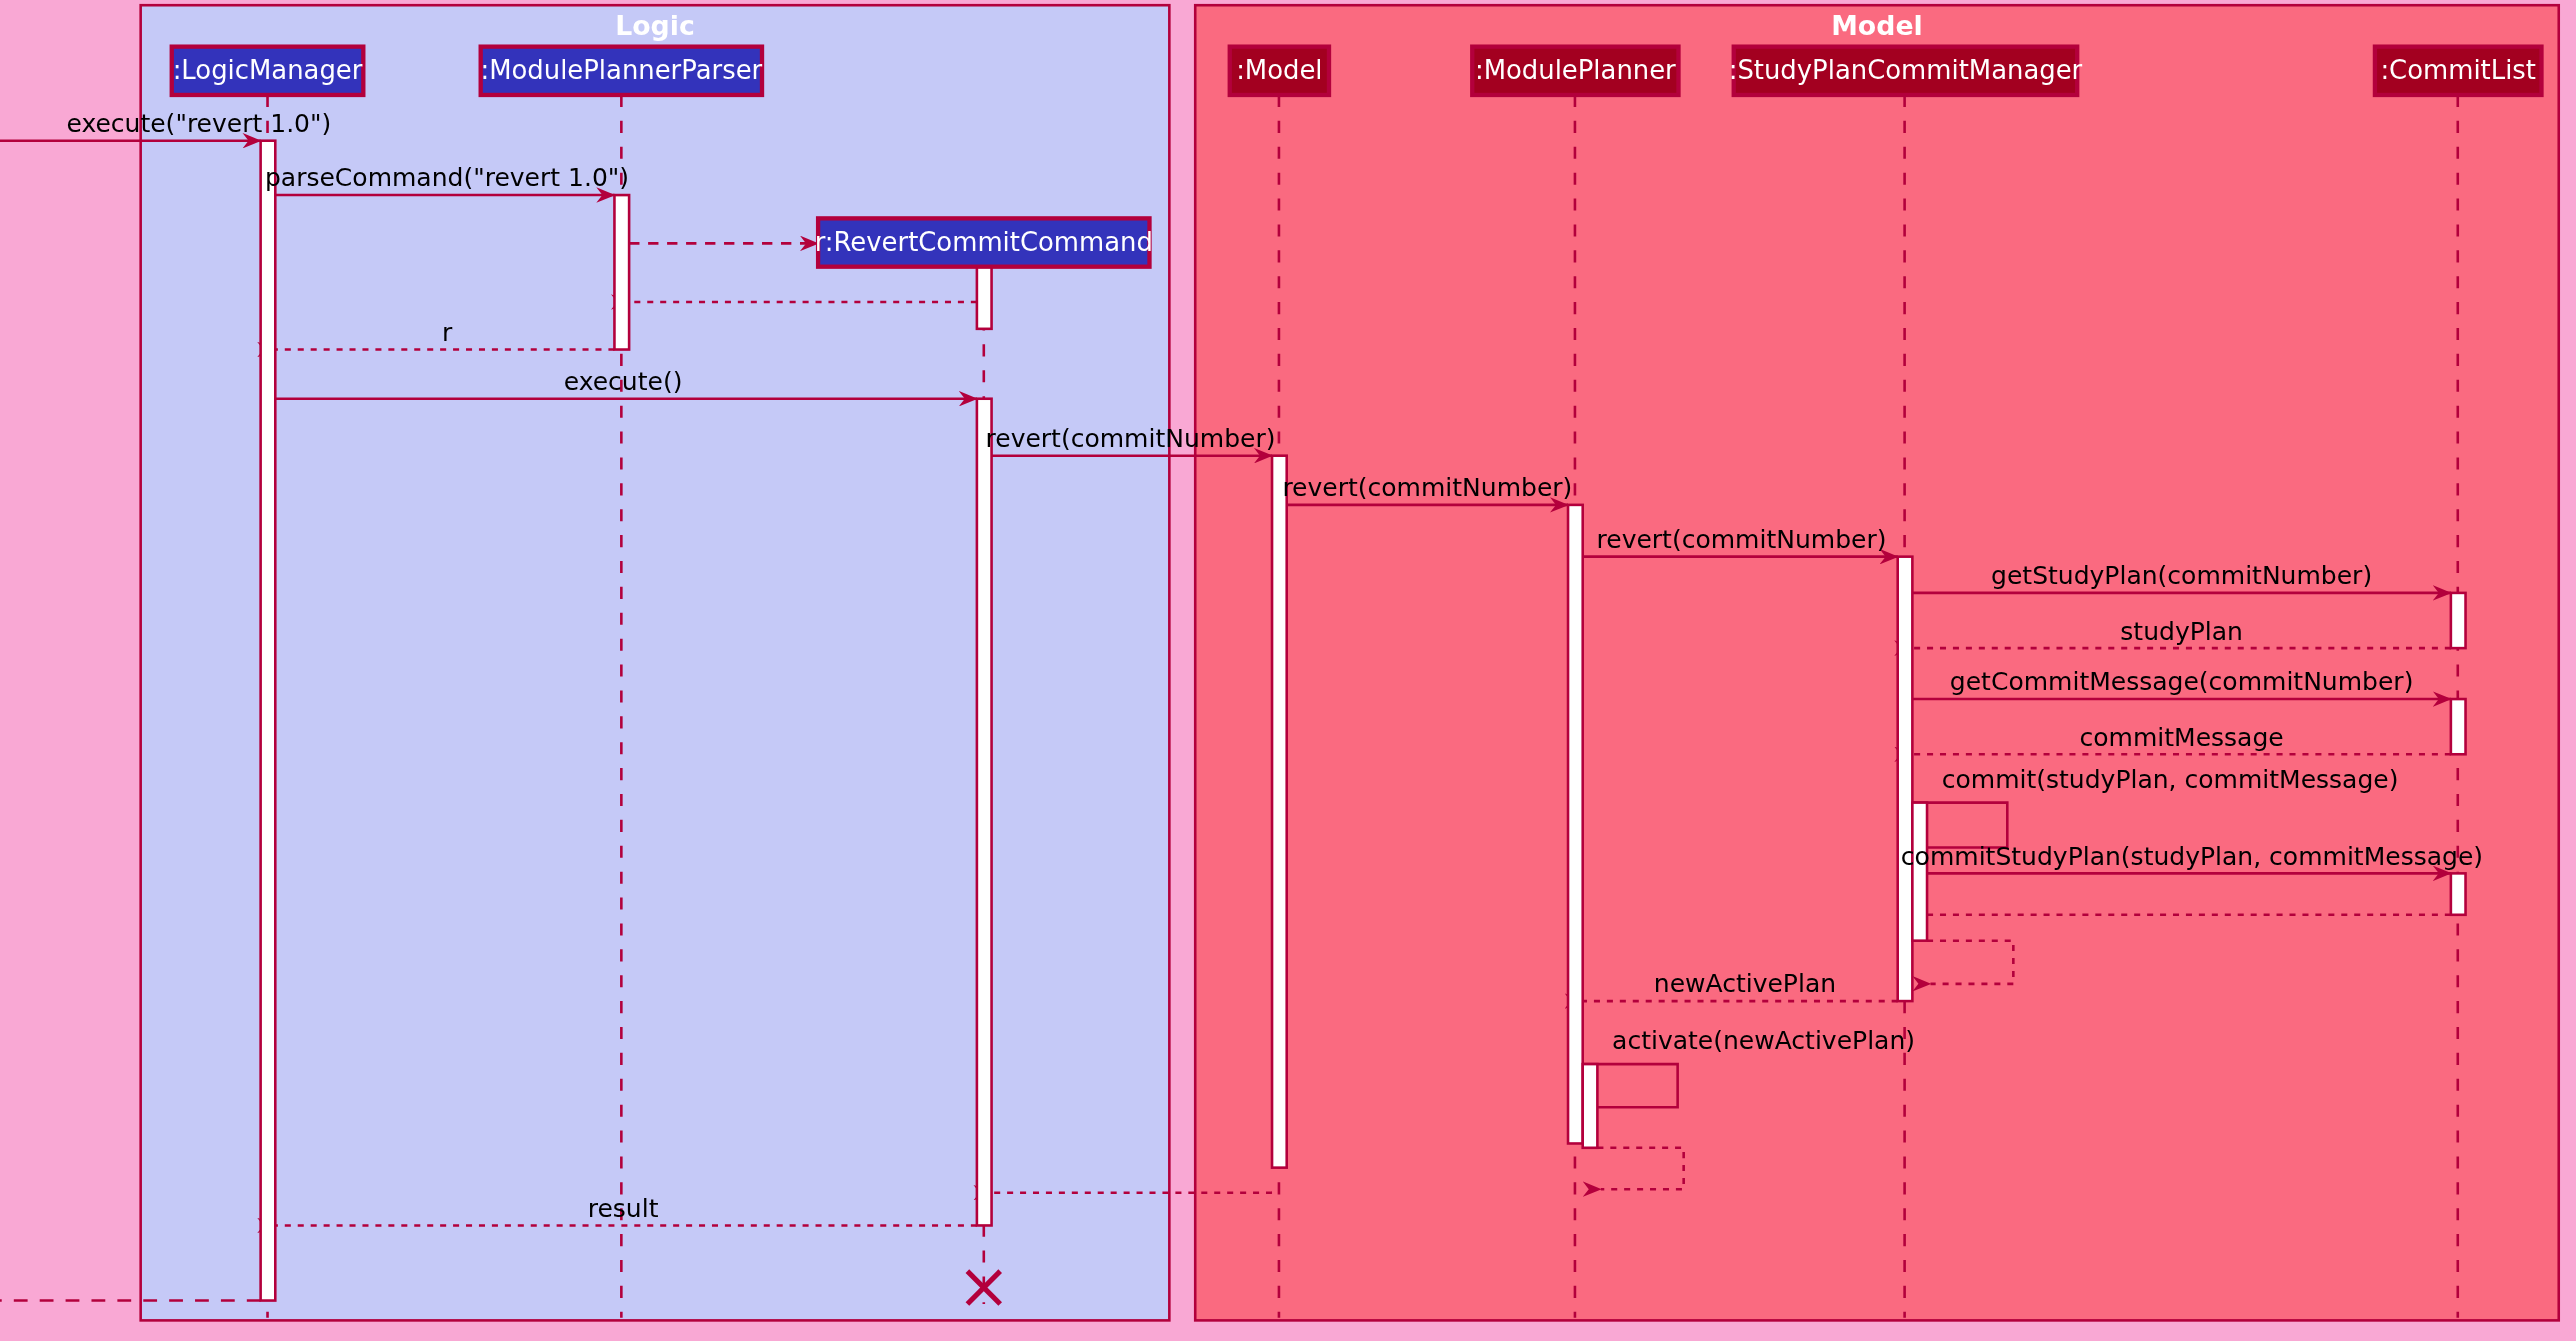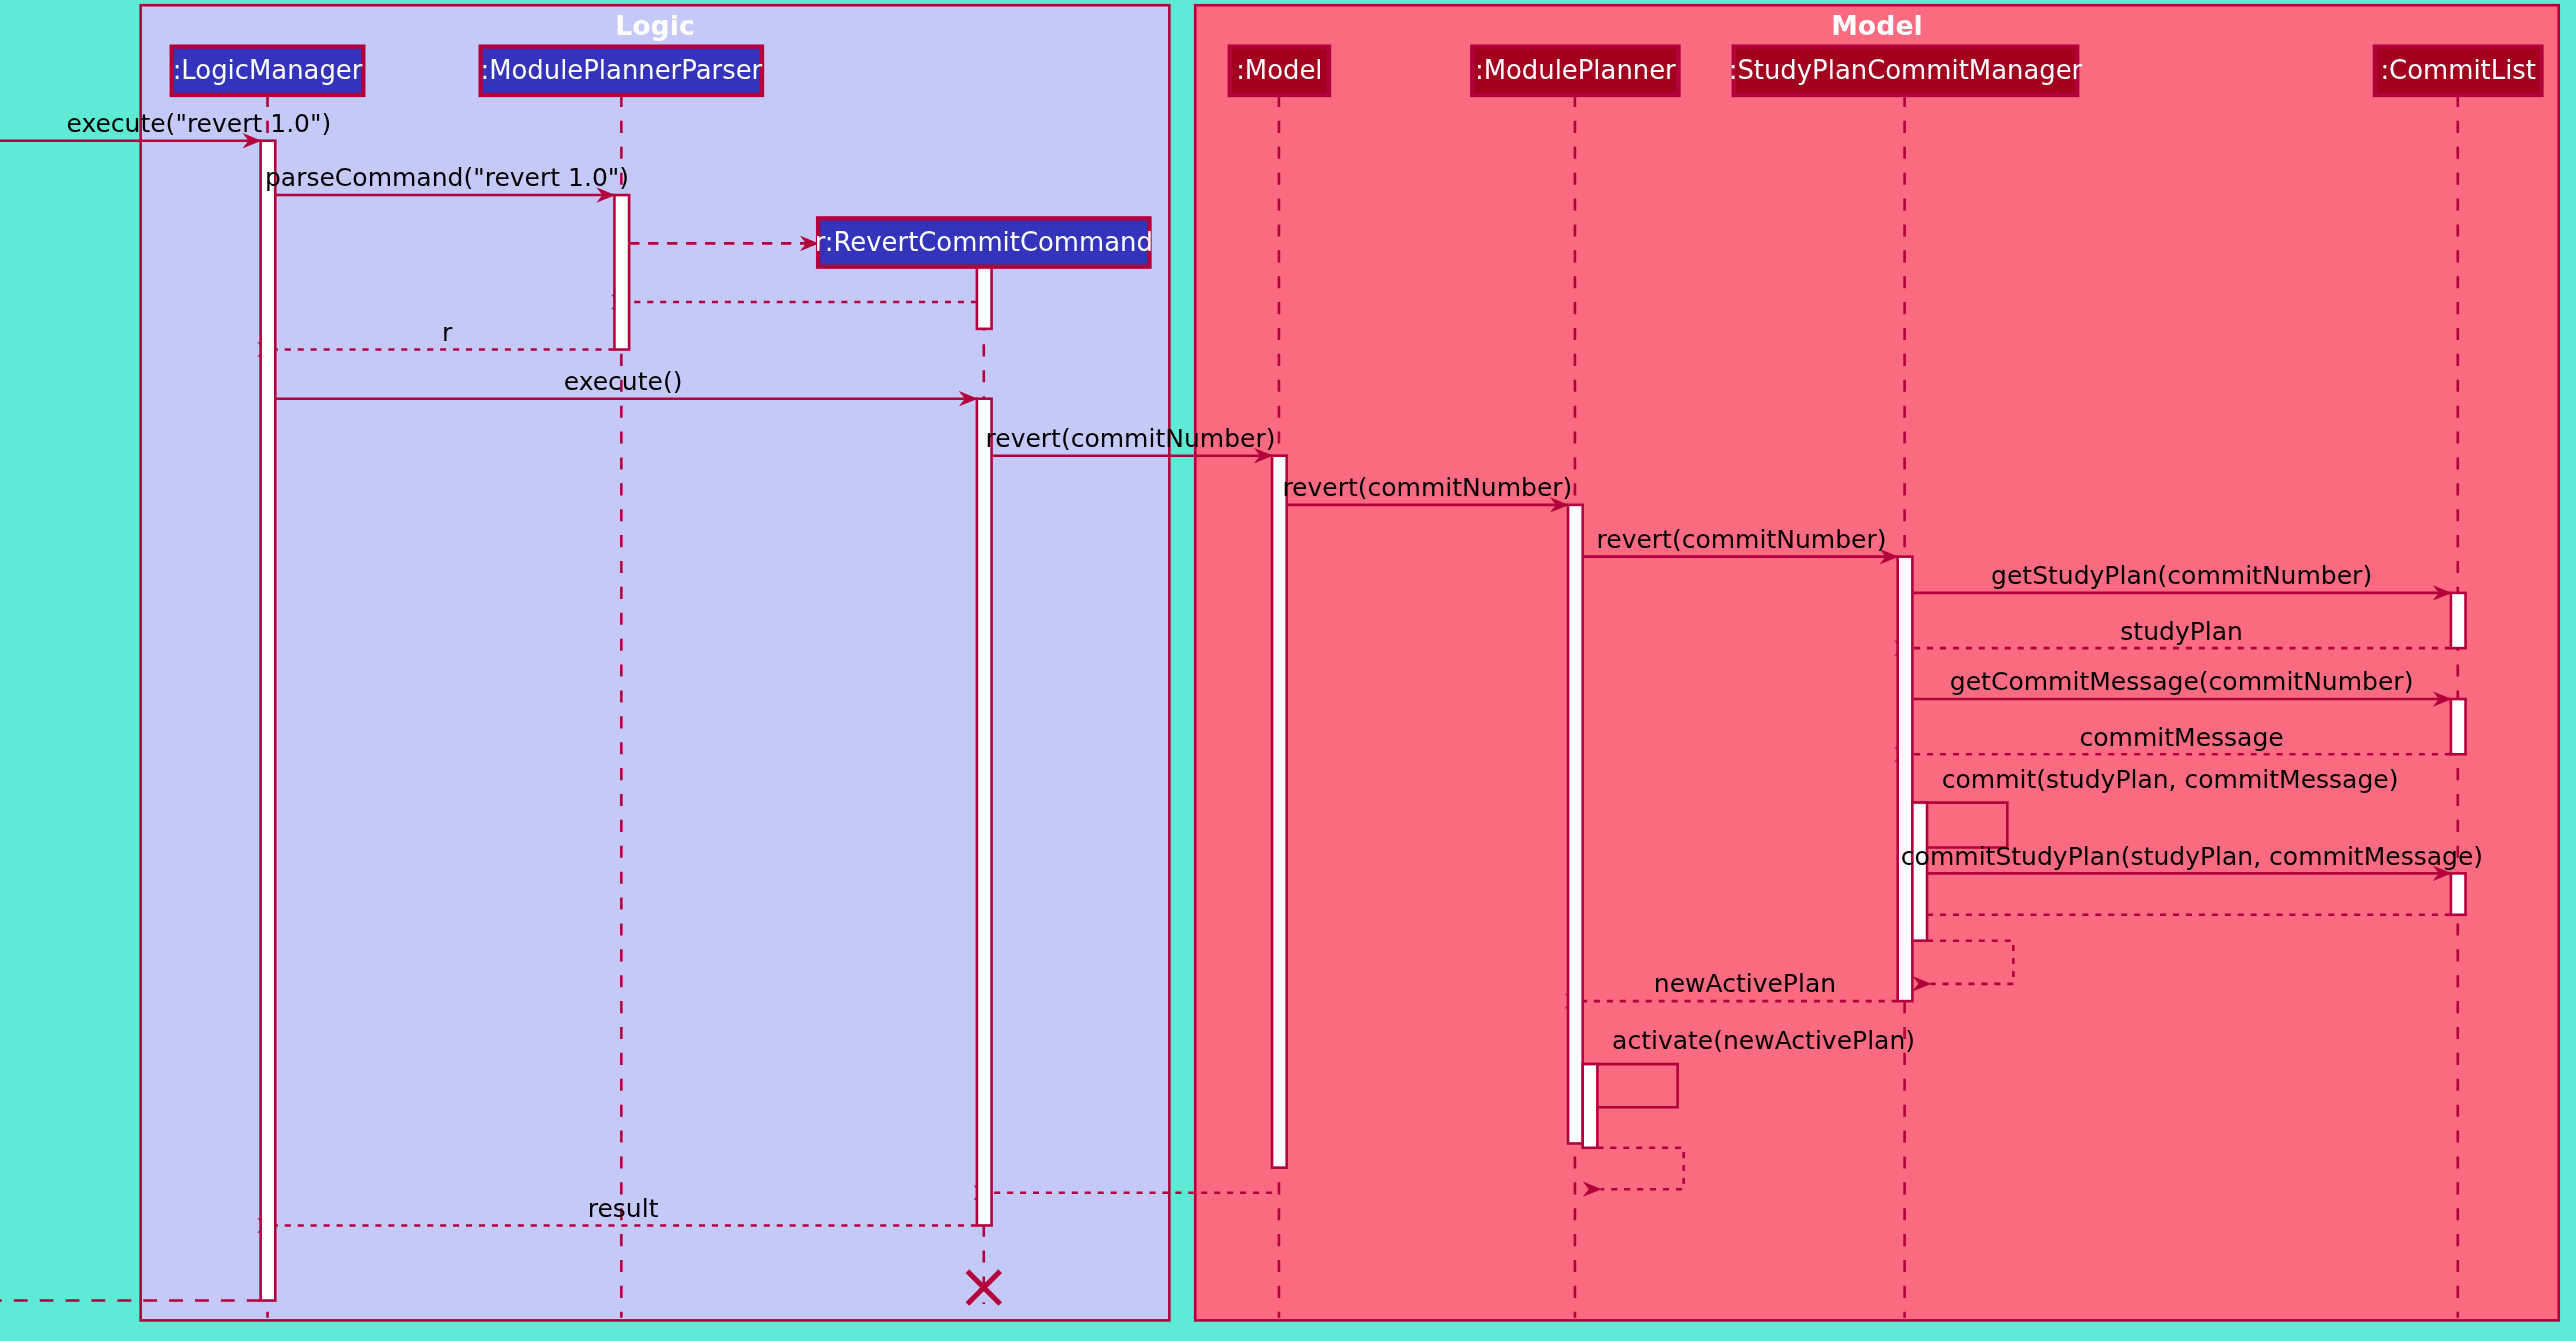--- a/index.html
+++ b/index.html
@@ -8,21 +8,21 @@
     background: #ffffff;
   }
   body {
     font-family: "DejaVu Sans", sans-serif;
   }
   #diagram {
     position: relative;
     width: 2576px;
     height: 1342px;
     overflow: hidden;
-    background: #5eead4;
+    background: #f9a8d4;
   }
   #diagram svg {
     position: absolute;
     left: 0;
     top: 0;
   }
   .frame-label {
     font-family: "DejaVu Sans", sans-serif;
     font-size: 31px;
     font-weight: bold;

